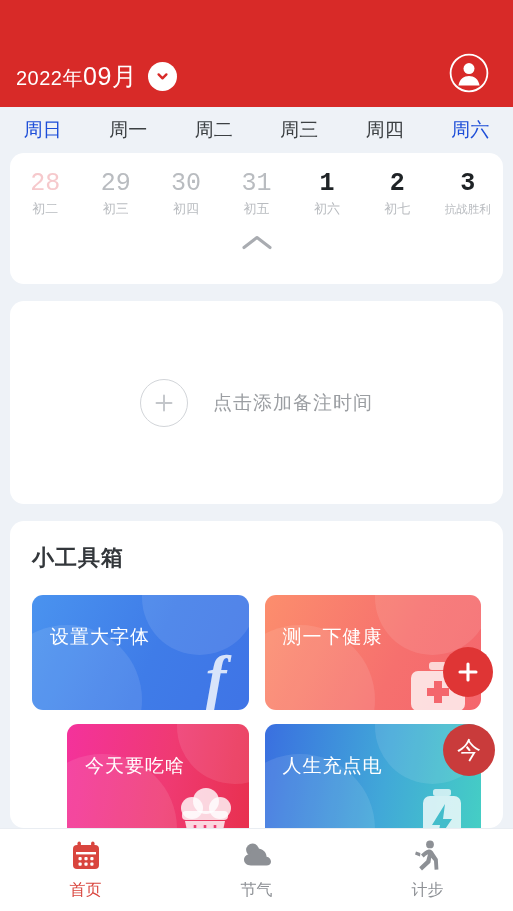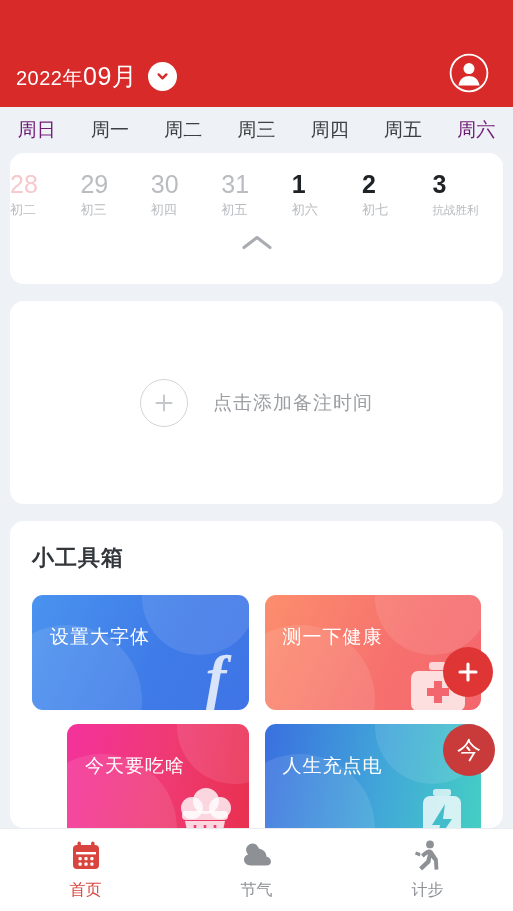--- a/index.html
+++ b/index.html
@@ -28,29 +28,29 @@
   .chev-circle svg { display:block; }
   .avatar-btn { width:40px; height:40px; }
   .avatar-btn svg { display:block; }
 
   
   .weekdays {
     position:absolute; top:107px; left:0; width:513px; height:46px;
     display:flex; align-items:center;
   }
   .wd { flex:1; text-align:center; font-size:19px; color:#3c4043; }
-  .wd.wkend { color:#701a75; }
+  .wd.wkend { color:#1d4ed8; }
 
   
   .cal-card {
     position:absolute; top:153px; left:10px; width:493px; height:131px;
     background:#fff; border-radius:14px; overflow:hidden;
   }
   .cal-row { display:flex; padding:16px 0 0 0; }
-  .cal-cell { flex:1; text-align:left; }
+  .cal-cell { flex:1; text-align:center;font-family:Liberation Mono, monospace; }
   .cal-num { font-size:25px; line-height:30px; color:#b9bcc0; font-weight:400; }
   .cal-num.dim-sun { color:#f6c9cc; }
   .cal-num.cur { color:#1f2326; font-weight:bold; }
   .cal-lunar { font-size:13px; line-height:22px; color:#b9bcc0; }
   .cal-lunar.small { font-size:11.5px; }
   .collapse-row { height:44px; display:flex; align-items:center; justify-content:center; }
   .collapse-row svg { display:block; }
 
   
   .note-card {
@@ -161,21 +161,20 @@
       </svg>
     </div>
   </div>
 
   <div class="weekdays">
     <div class="wd wkend">周日</div>
     <div class="wd">周一</div>
     <div class="wd">周二</div>
     <div class="wd">周三</div>
     <div class="wd">周四</div>
-    <div class="wd">周五</div>
     <div class="wd wkend">周六</div>
   </div>
 
   <div class="cal-card">
     <div class="cal-row">
       <div class="cal-cell">
         <div class="cal-num dim-sun">28</div>
         <div class="cal-lunar">初二</div>
       </div>
       <div class="cal-cell">

